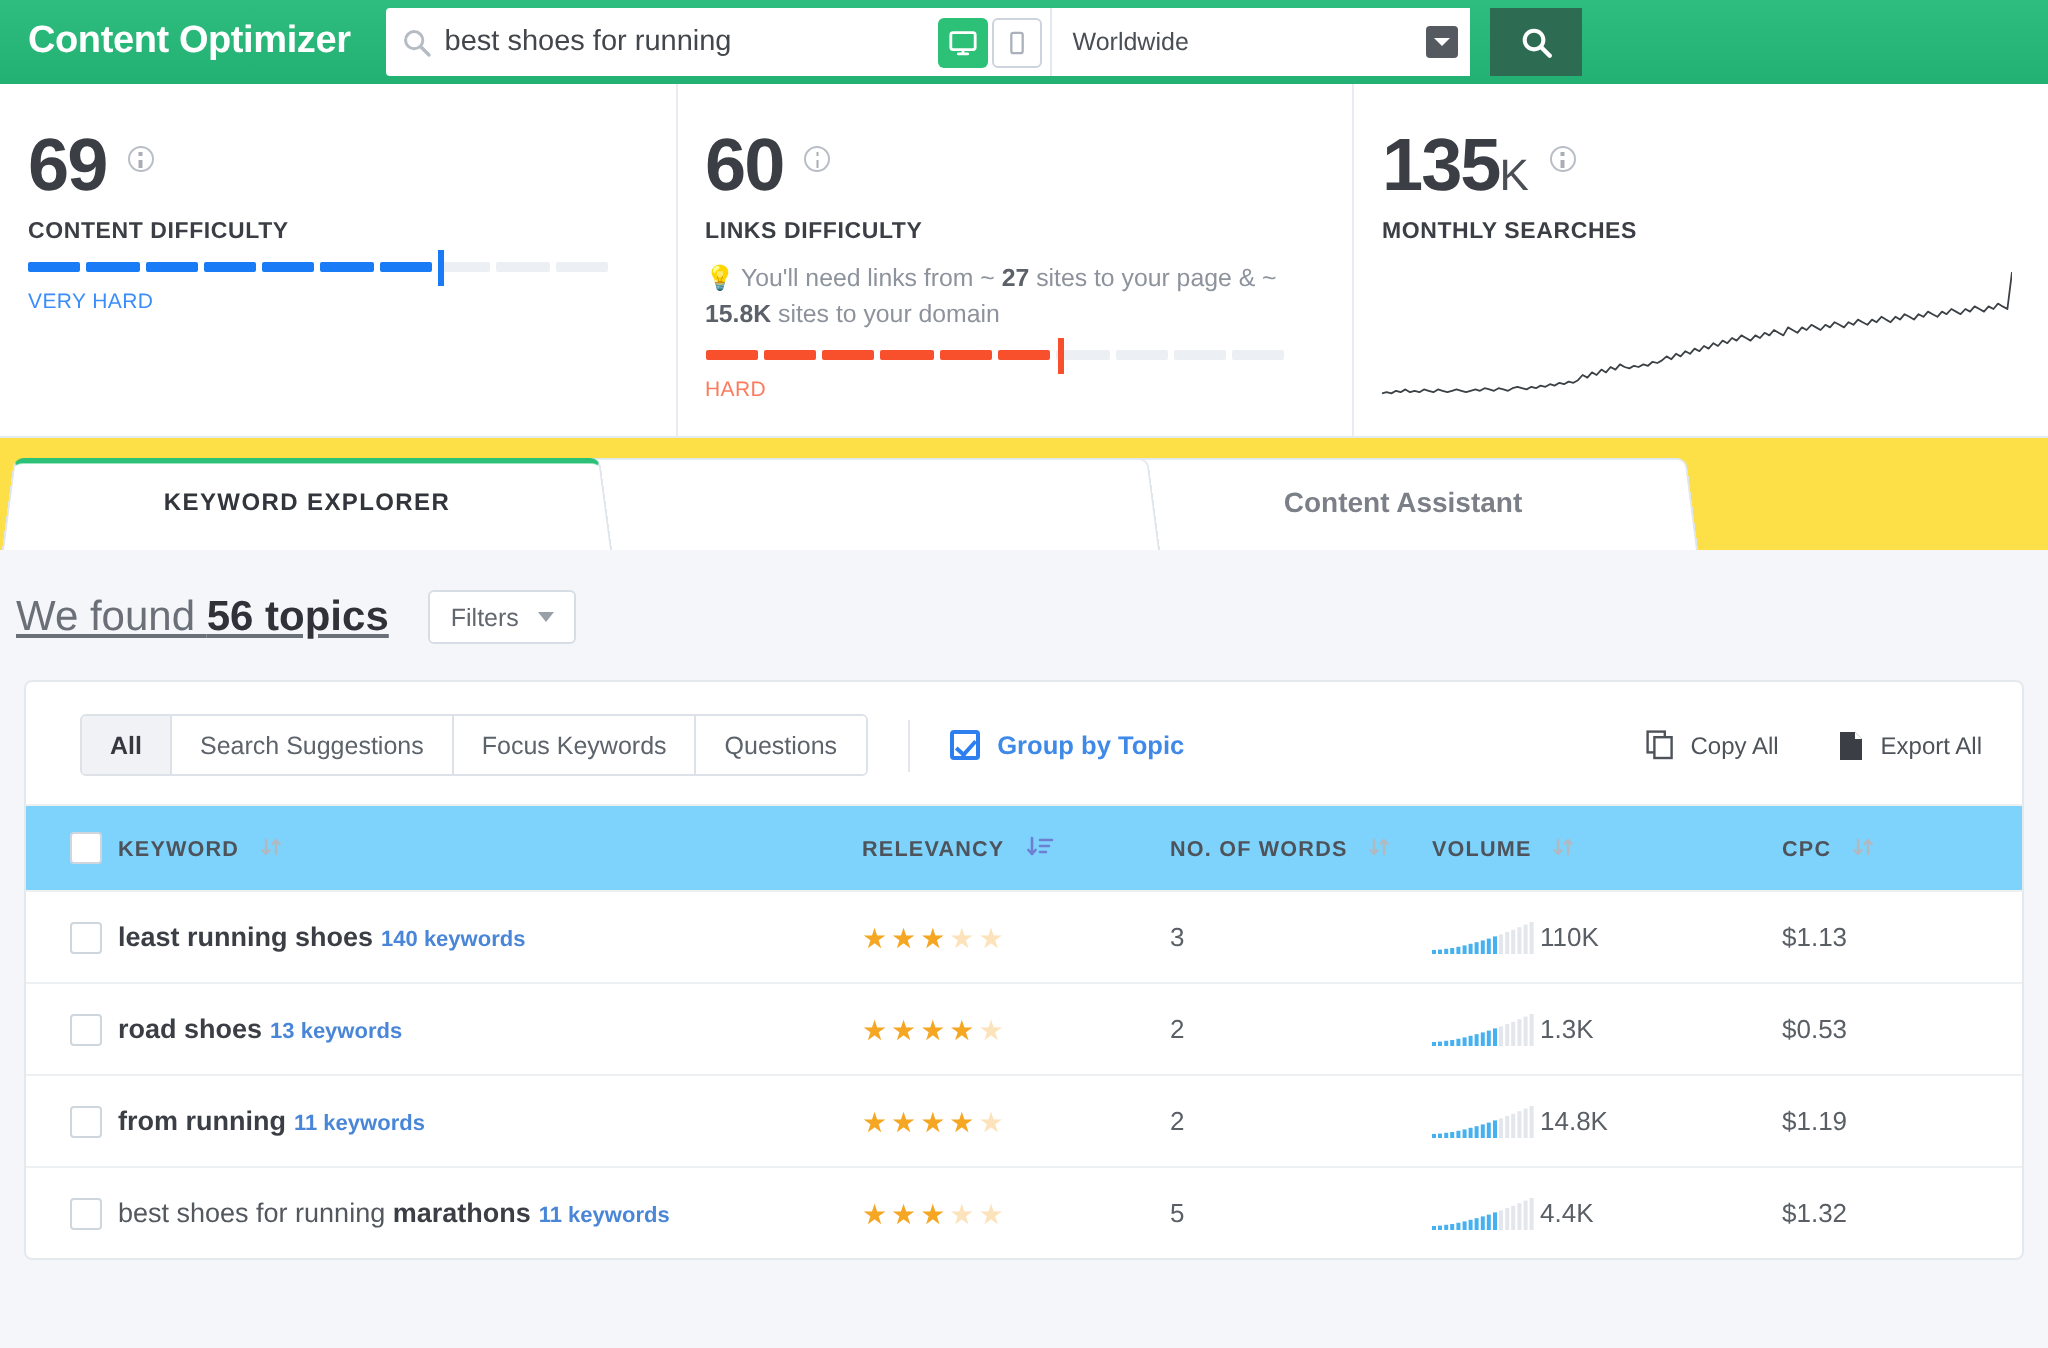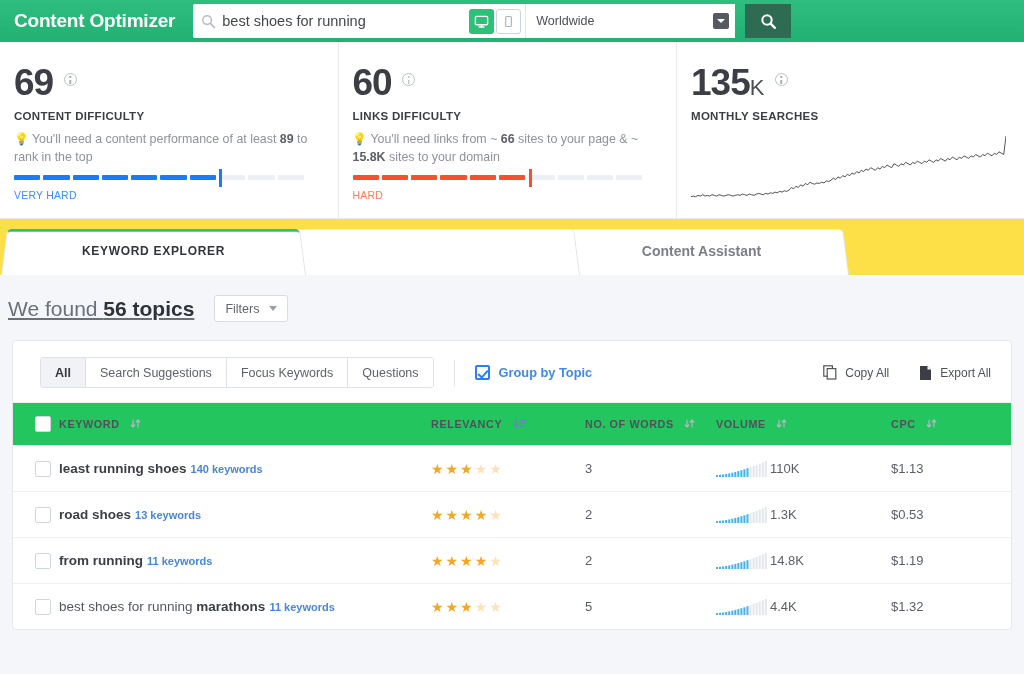--- a/index.html
+++ b/index.html
@@ -256,21 +256,21 @@
   .grouplbl { font-size: 12.8px; color: #3f8ae8; font-weight: bold; cursor: pointer; }
   .spacer { flex: 1; }
   .tbact {
     display: flex; align-items: center; gap: 8px;
     font-size: 12px; color: #4e535a; cursor: pointer;
     margin-left: 30px;
   }
 
   
   table { width: 100%; border-collapse: collapse; }
-  thead tr { background: #22c55e; }
+  thead tr { background: #7dd3fc; }
   thead th {
     font-size: 10.8px; font-weight: bold; color: #4e535b;
     letter-spacing: 0.6px; text-align: left;
     padding: 13px 0; text-transform: uppercase;
     border-top: 1px solid #edf0f3;
     border-bottom: 1px solid #edf0f3;
   }
   .sortico { display: inline-block; margin-left: 7px; vertical-align: -1px; }
   tbody td {
     padding: 14px 0;
@@ -349,23 +349,20 @@
 </div>
 
 <div class="metrics">
 
   <div class="mcard">
     <div>
       <span class="mval">69</span>
       <span class="infoico"></span>
     </div>
     <div class="mlabel">CONTENT DIFFICULTY</div>
-    <div class="mhint">
-      <span class="bulb">💡</span><span>You'll need a content performance of at least </span><b>89</b><span> to rank in the top</span>
-    </div>
     <div class="segbar">
       <div class="seg on-blue"></div>
         <div class="seg on-blue"></div>
         <div class="seg on-blue"></div>
       <div class="seg on-blue"></div>
         <div class="seg on-blue"></div>
         <div class="seg on-blue"></div>
       <div class="seg on-blue"></div>
         <div class="seg"></div>
         <div class="seg"></div>
@@ -375,21 +372,21 @@
     <div class="mstatus blue">VERY HARD</div>
   </div>
 
   <div class="mcard">
     <div>
       <span class="mval">60</span>
       <span class="infoico"></span>
     </div>
     <div class="mlabel">LINKS DIFFICULTY</div>
     <div class="mhint">
-      <span class="bulb">💡</span><span>You'll need links from ~ </span><b>66</b><span> sites to your page &amp; ~ </span><b>15.8K</b><span> sites to your domain</span>
+      <span class="bulb">💡</span><span>You'll need links from ~ </span><b>27</b><span> sites to your page &amp; ~ </span><b>15.8K</b><span> sites to your domain</span>
     </div>
     <div class="segbar">
       <div class="seg on-red"></div>
         <div class="seg on-red"></div>
         <div class="seg on-red"></div>
       <div class="seg on-red"></div>
         <div class="seg on-red"></div>
         <div class="seg on-red"></div>
       <div class="seg"></div>
         <div class="seg"></div>

